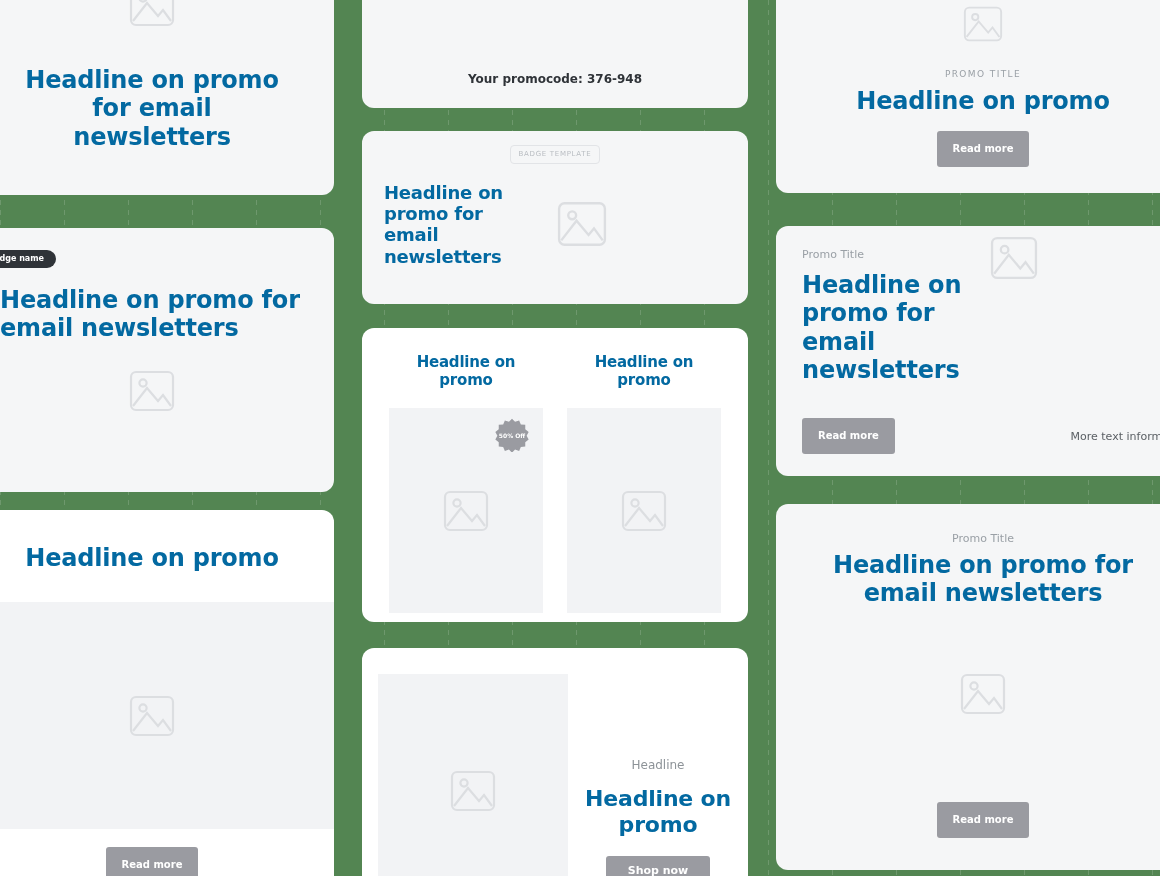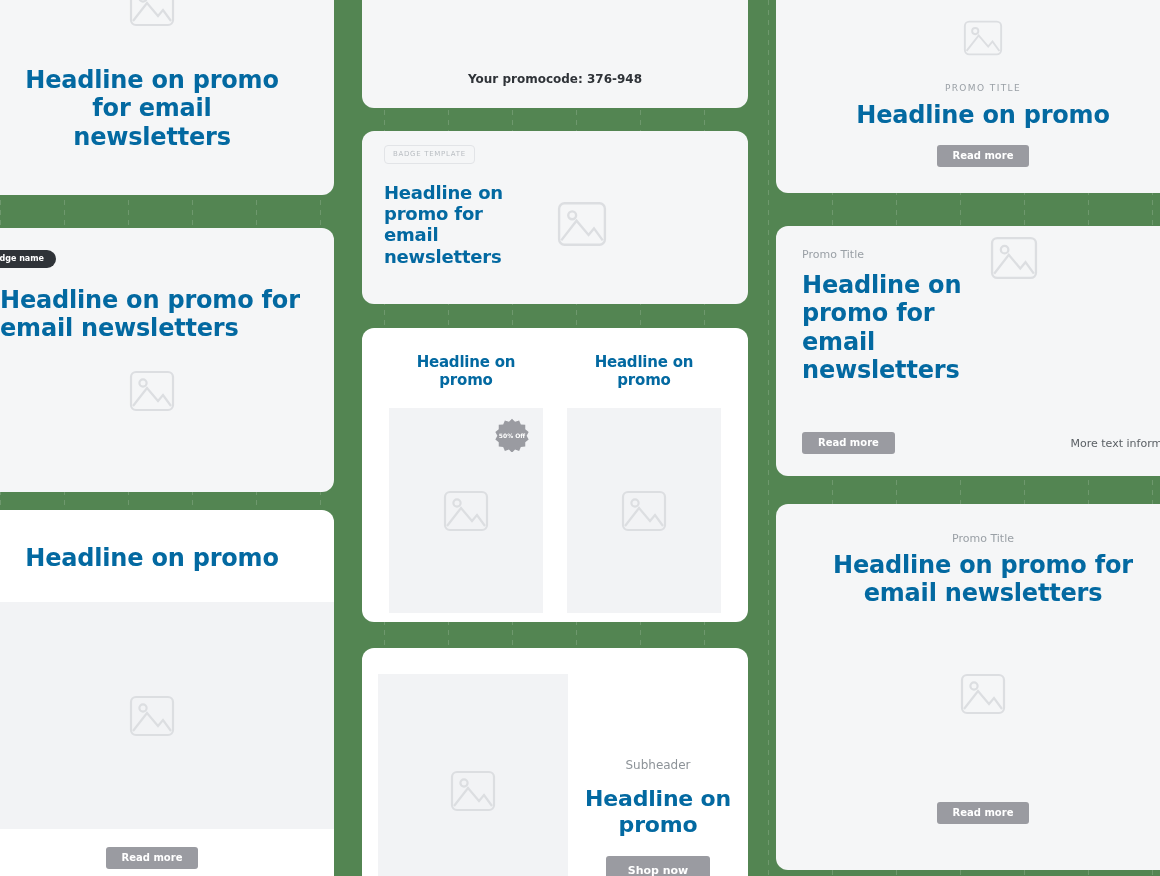--- a/index.html
+++ b/index.html
@@ -100,21 +100,21 @@
   .btn {
     display: inline-flex;
     align-items: center;
     justify-content: center;
     background: #9a9ba1;
     color: #ffffff;
     font-size: 10px;
     font-weight: 700;
     border: none;
     border-radius: 3px;
-    padding: 6px 16px;
+    padding: 13px 16px;
     cursor: pointer;
     line-height: 1;
     font-family: inherit;
   }
   .btn.wide { padding: 9px 22px; font-size: 11px; }
 
   
   .pill {
     display: inline-flex;
     align-items: center;
@@ -176,21 +176,21 @@
   #card-left-3 .imgbox { margin: 30px 0 0 0; height: 227px; }
   #card-left-3 .imgbox .ph { width: 50px; height: 44px; }
   #card-left-3 .btnrow { display: flex; justify-content: center; margin-top: 18px; }
 
   
   #card-mid-1 { left: 362px; top: -120px; width: 386px; height: 228px;
                 display: flex; align-items: flex-end; justify-content: center;
                 padding-bottom: 22px; }
 
   #card-mid-2 { left: 362px; top: 131px; width: 386px; height: 173px; padding: 14px 22px; }
-  #card-mid-2 .topbar { display: flex; justify-content: flex-start; }
+  #card-mid-2 .topbar { display: flex; justify-content: center; }
   #card-mid-2 .body { display: flex; align-items: center; gap: 20px; margin-top: 18px; }
   #card-mid-2 .headline { width: 150px; }
   #card-mid-2 .ph { width: 56px; height: 48px; }
 
   #card-mid-3 { left: 362px; top: 328px; width: 386px; height: 294px;
                 background: #ffffff; padding: 26px 27px 0; }
   #card-mid-3 .cols { display: flex; gap: 24px; }
   #card-mid-3 .col { flex: 1; }
   #card-mid-3 .col .headline { text-align: center; display: block; }
   #card-mid-3 .col .imgbox { margin-top: 19px; height: 205px; align-items: center; }
@@ -335,21 +335,21 @@
     <div class="imgbox">
       <span class="ph">
         <svg viewBox="0 0 24 22" fill="none" stroke="currentColor" stroke-width="1.1">
           <rect x="1.5" y="1.5" width="21" height="19" rx="2.5"></rect>
           <circle cx="7.5" cy="7" r="1.8"></circle>
           <path d="M2.5 18.5 L9.5 9.5 L15 16 L17.5 13 L21.5 18.5"></path>
         </svg>
       </span>
     </div>
     <div class="side">
-      <div class="subheader">Subheader</div>
+      <div class="subheader">Headline</div>
       <div class="headline h-lg">Headline on promo</div>
       <button class="btn wide">Shop now</button>
     </div>
   </div>
 
   <div class="card" id="card-right-1">
     <span class="ph">
       <svg viewBox="0 0 24 22" fill="none" stroke="currentColor" stroke-width="1.1">
         <rect x="1.5" y="1.5" width="21" height="19" rx="2.5"></rect>
         <circle cx="7.5" cy="7" r="1.8"></circle>

